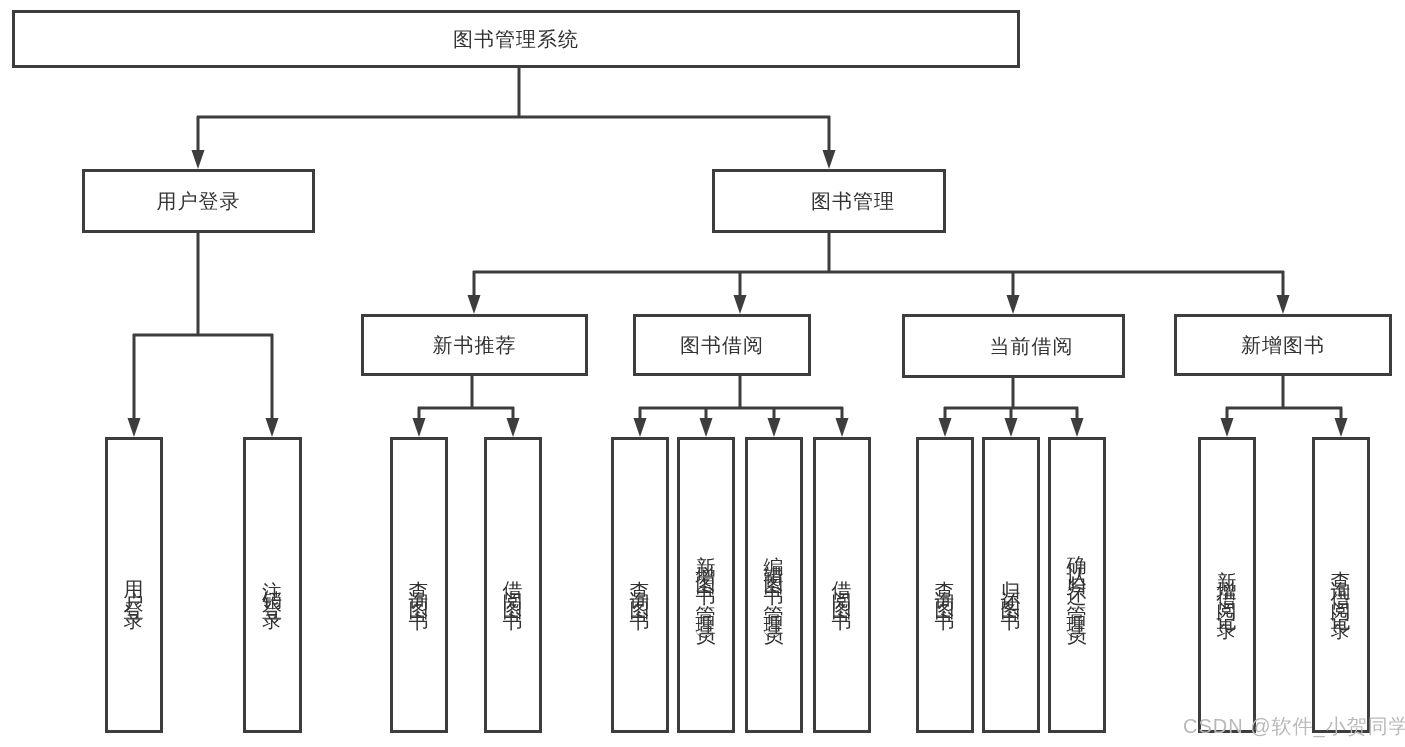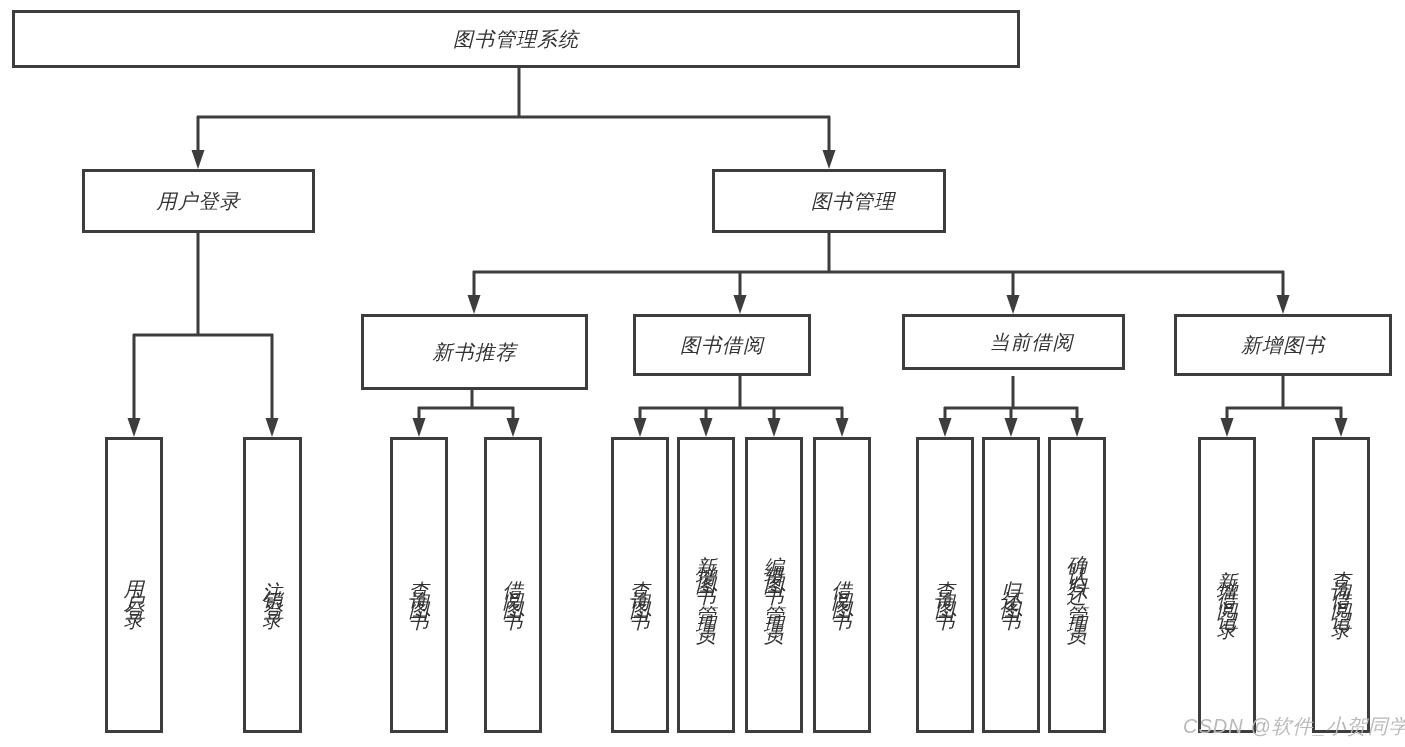--- a/index.html
+++ b/index.html
@@ -2,21 +2,20 @@
 <html><head>
 <meta charset="utf-8">
 <style>
   html,body { margin:0; padding:0; background:#ffffff; }
   .canvas {
     position:relative;
     width:1405px; height:747px;
     background:#ffffff;
     font-family:"Liberation Sans","DejaVu Sans",sans-serif;
     overflow:hidden;
-    font-style:italic;
   }
   svg.wires { position:absolute; left:0; top:0; z-index:1; }
   .node {
     position:absolute;
     box-sizing:border-box;
     background:#ffffff;
     border:3px solid #3d3d3d;
     display:flex; align-items:center; justify-content:center;
     color:#323232;
     z-index:2;
@@ -94,27 +93,27 @@
   <div id="nodes">
       <div class="node h" style="left: 12px; top: 10px; width: 1008px; height: 58px;">
         <span>图书管理系统</span>
       </div>
       <div class="node h" style="left: 82px; top: 169px; width: 233px; height: 64px;">
         <span>用户登录</span>
       </div>
       <div class="node h" style="left: 712px; top: 169px; width: 234px; height: 64px; padding-left: 48px;">
         <span>图书管理</span>
       </div>
-      <div class="node h" style="left: 361px; top: 314px; width: 227px; height: 76px;">
+      <div class="node h" style="left: 361px; top: 314px; width: 227px; height: 62px;">
         <span>新书推荐</span>
       </div>
       <div class="node h" style="left: 633px; top: 314px; width: 178px; height: 62px;">
         <span>图书借阅</span>
       </div>
-      <div class="node h" style="left: 902px; top: 314px; width: 223px; height: 56px; padding-left: 36px;">
+      <div class="node h" style="left: 902px; top: 314px; width: 223px; height: 64px; padding-left: 36px;">
         <span>当前借阅</span>
       </div>
       <div class="node h" style="left: 1174px; top: 314px; width: 218px; height: 62px;">
         <span>新增图书</span>
       </div>
       <div class="node v" style="left: 105px; top: 437px; width: 58px; height: 296px;">
         <span>用户登录</span>
       </div>
       <div class="node v" style="left: 243px; top: 437px; width: 59px; height: 296px;">
         <span>注销登录</span>

